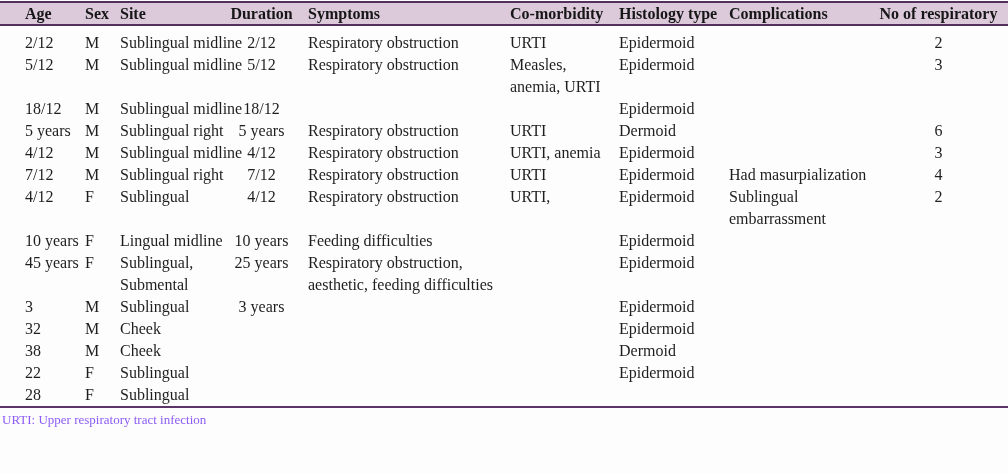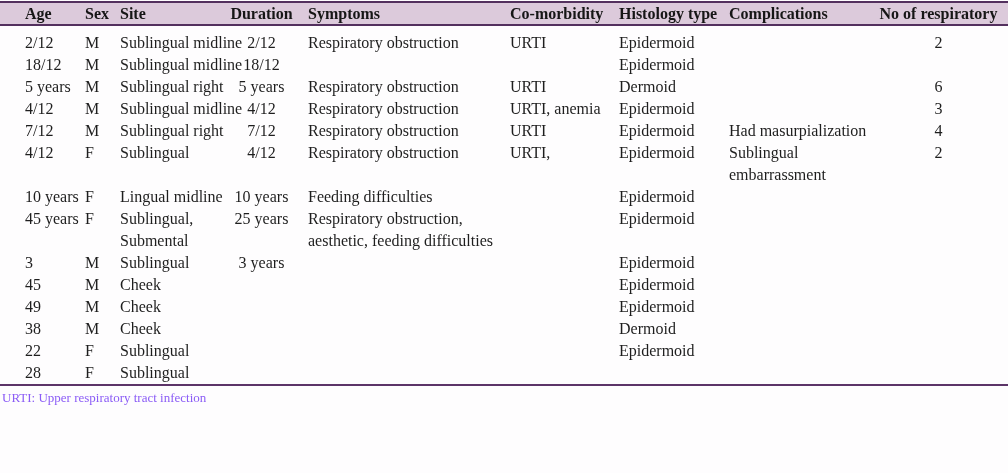--- a/index.html
+++ b/index.html
@@ -89,20 +89,32 @@
           <td class="c1">M</td>
           <td class="c2">Sublingual midline</td>
           <td class="c3">2/12</td>
           <td class="c4">Respiratory obstruction</td>
           <td class="c5">URTI</td>
           <td class="c6">Epidermoid</td>
           <td class="c7"></td>
           <td class="c8">2</td>
         </tr>
         <tr>
+          <td class="c0">5/12</td>
+          <td class="c1">M</td>
+          <td class="c2">Sublingual midline</td>
+          <td class="c3">5/12</td>
+          <td class="c4">Respiratory obstruction</td>
+          <td class="c5">Measles,
+anemia, URTI</td>
+          <td class="c6">Epidermoid</td>
+          <td class="c7"></td>
+          <td class="c8">3</td>
+        </tr>
+        <tr>
           <td class="c0">18/12</td>
           <td class="c1">M</td>
           <td class="c2">Sublingual midline</td>
           <td class="c3">18/12</td>
           <td class="c4"></td>
           <td class="c5"></td>
           <td class="c6">Epidermoid</td>
           <td class="c7"></td>
           <td class="c8"></td>
         </tr>
@@ -180,32 +192,21 @@
           <td class="c1">M</td>
           <td class="c2">Sublingual</td>
           <td class="c3">3 years</td>
           <td class="c4"></td>
           <td class="c5"></td>
           <td class="c6">Epidermoid</td>
           <td class="c7"></td>
           <td class="c8"></td>
         </tr>
         <tr>
-          <td class="c0">45</td>
-          <td class="c1">M</td>
-          <td class="c2">Cheek</td>
-          <td class="c3"></td>
-          <td class="c4"></td>
-          <td class="c5"></td>
-          <td class="c6">Epidermoid</td>
-          <td class="c7"></td>
-          <td class="c8"></td>
-        </tr>
-        <tr>
-          <td class="c0">49</td>
+          <td class="c0">32</td>
           <td class="c1">M</td>
           <td class="c2">Cheek</td>
           <td class="c3"></td>
           <td class="c4"></td>
           <td class="c5"></td>
           <td class="c6">Epidermoid</td>
           <td class="c7"></td>
           <td class="c8"></td>
         </tr>
         <tr>

